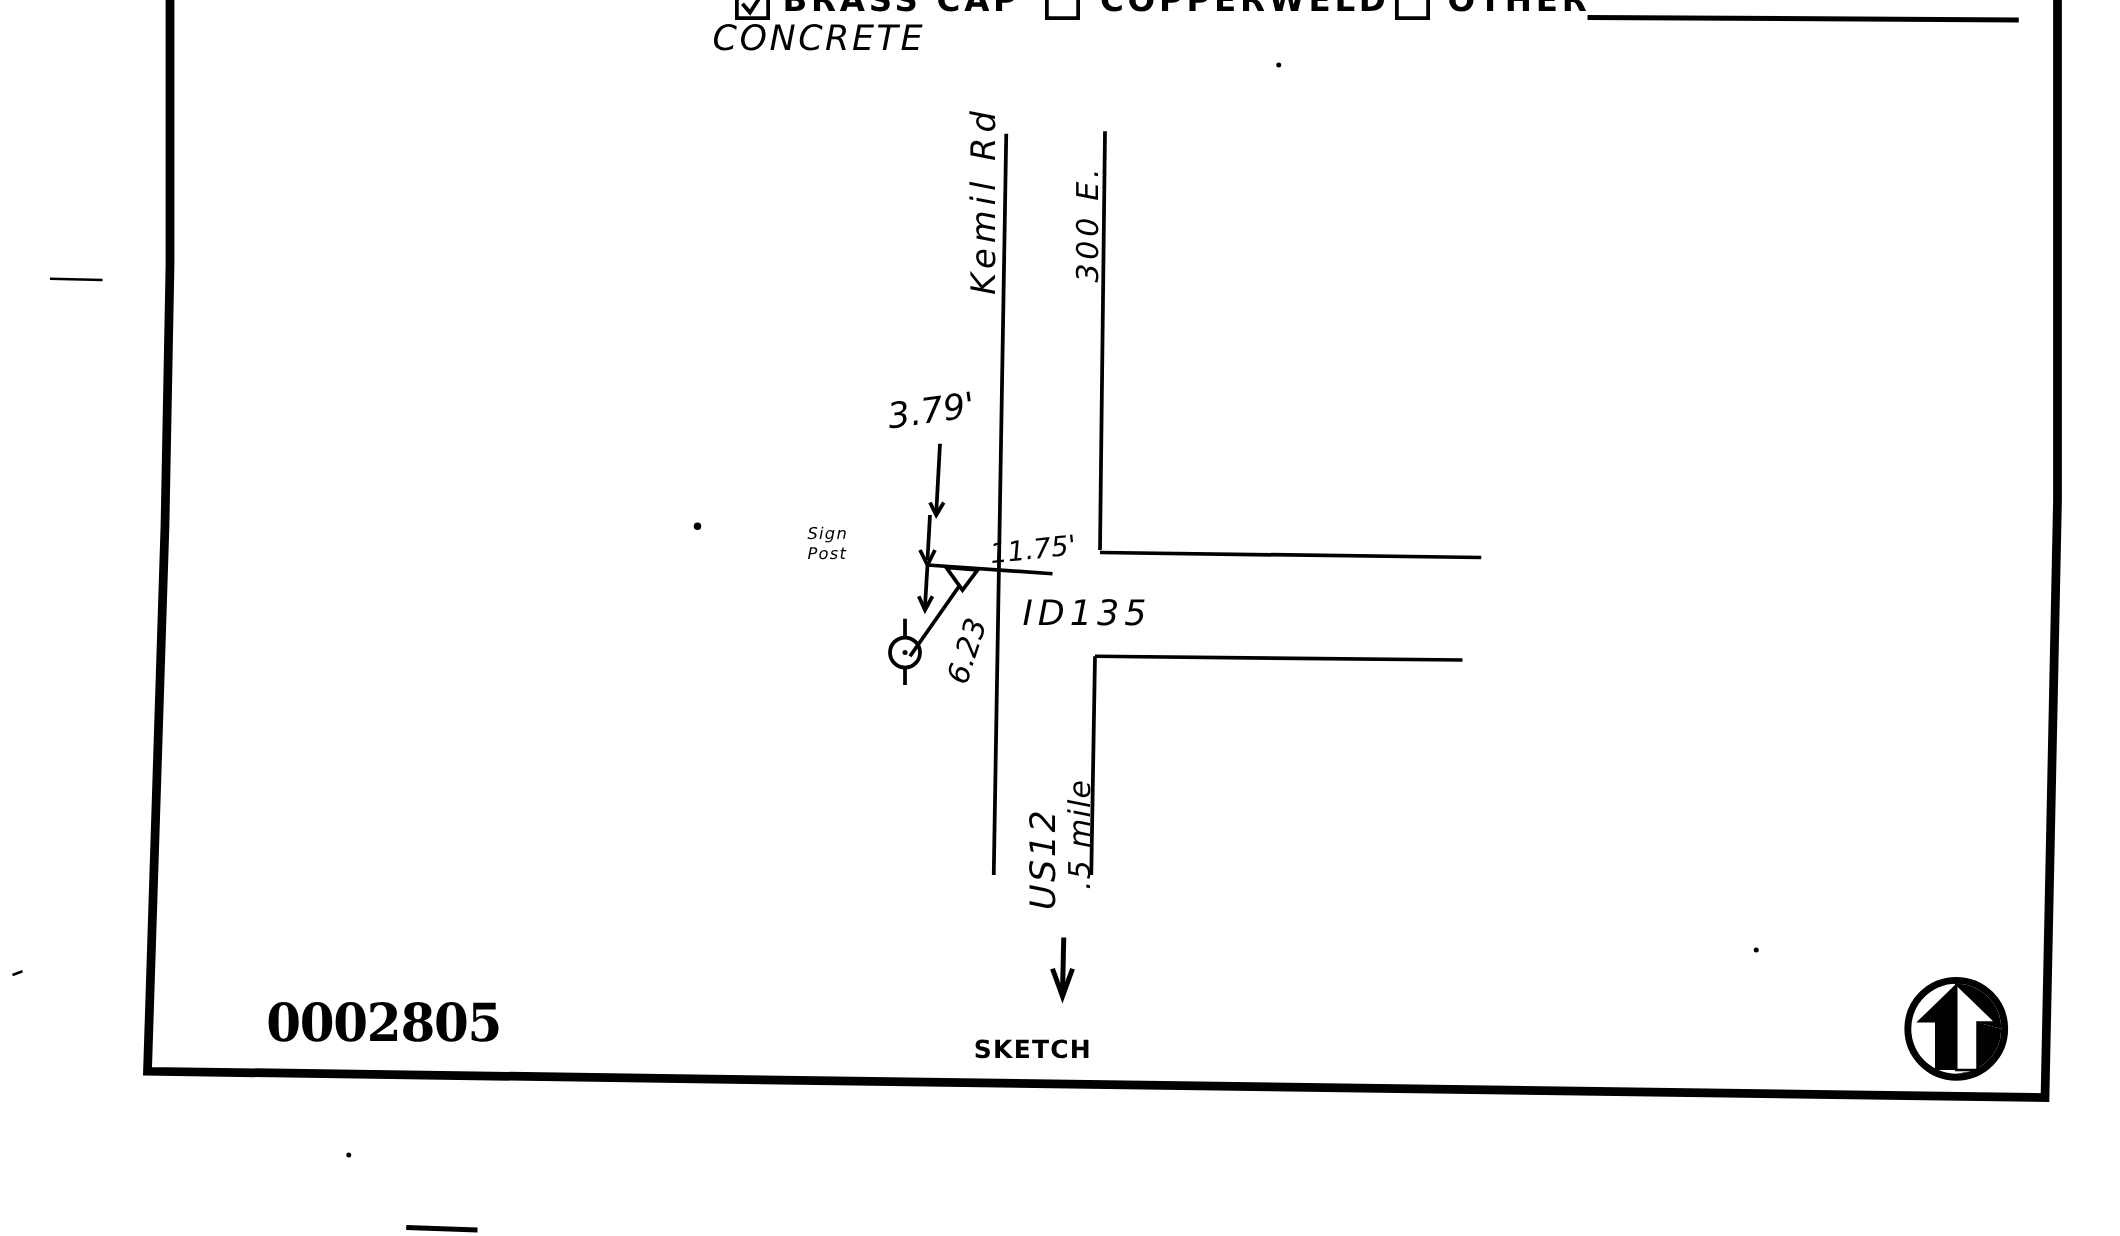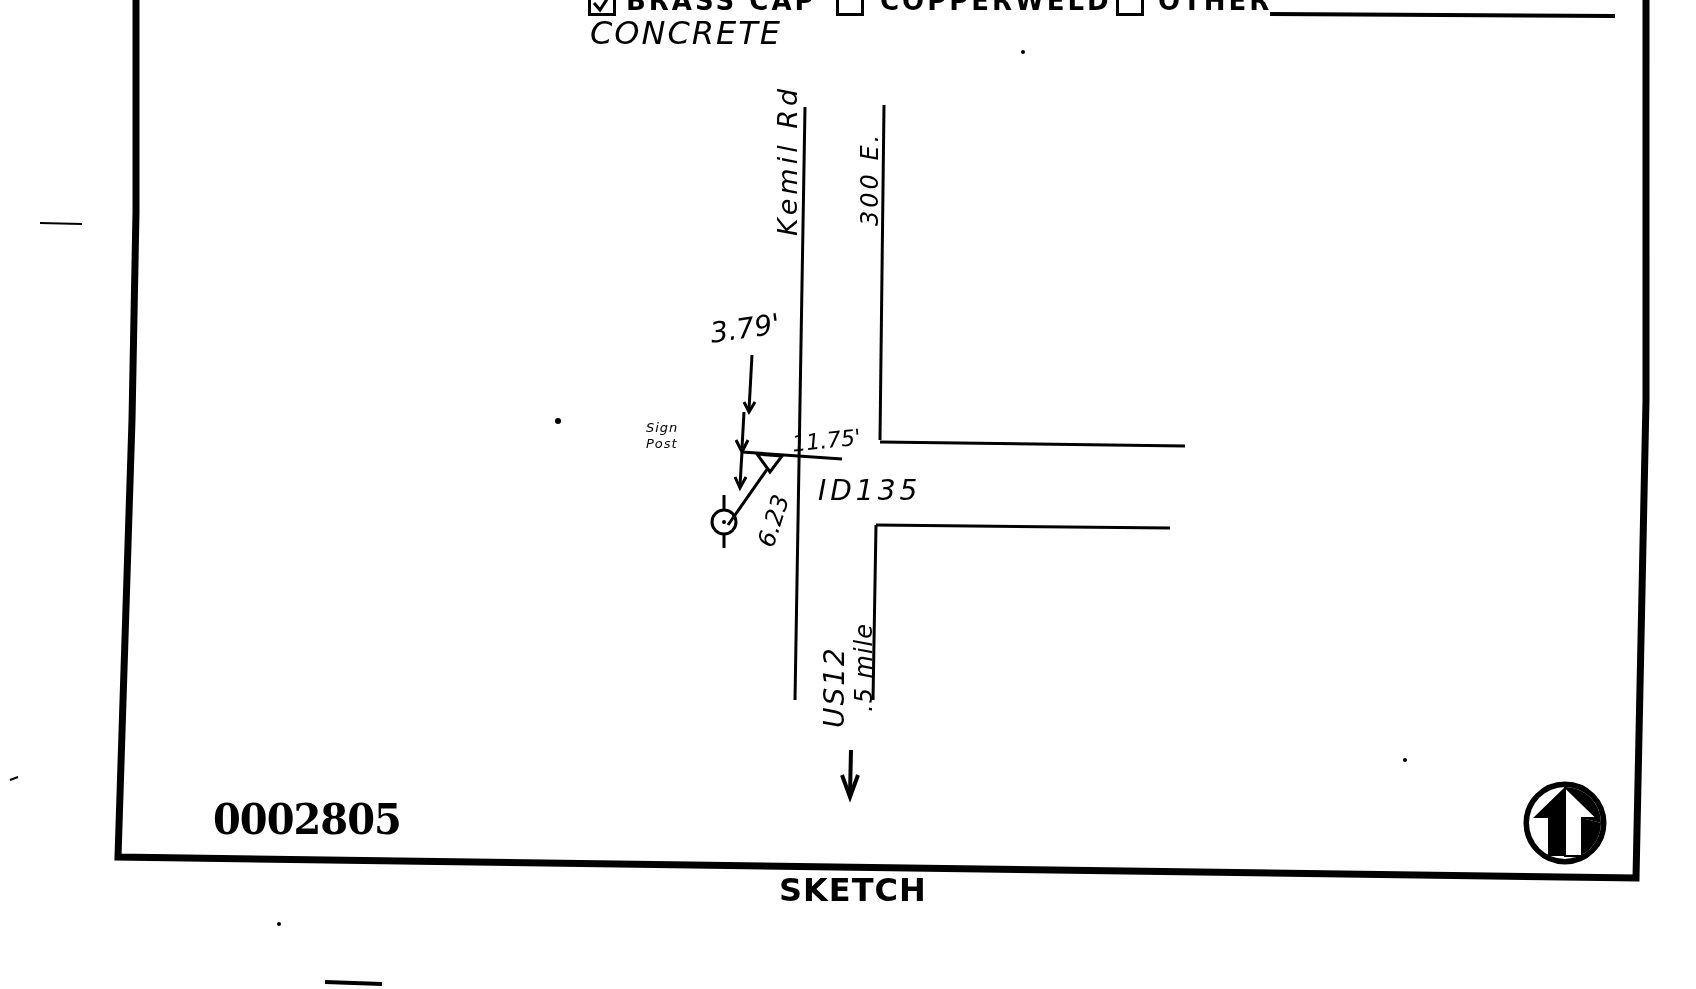--- a/index.html
+++ b/index.html
@@ -6,22 +6,22 @@
     body { width: 1696px; height: 989px; position: relative; overflow: hidden;
            font-family: "DejaVu Sans", sans-serif; color: #000; }
     .abs { position: absolute; }
     svg.sheet { position: absolute; left: 0; top: 0; }
     .hand { font-family: "DejaVu Sans", sans-serif; font-style: italic; color: #000; white-space: nowrap; }
     .top-opt { font-family: "DejaVu Sans", sans-serif; font-weight: bold; font-size: 26px;
                letter-spacing: 3px; top: -14px; white-space: nowrap; }
     .cb { position: absolute; width: 22px; height: 22px; border: 3px solid #000; top: -12px; background: #fff; }
     .doc-number { font-family: "DejaVu Serif", serif; font-weight: bold; font-size: 40px;
                   letter-spacing: -1px; left: 213px; top: 795px; transform: scaleY(1.05); }
-    .sketch-label { font-family: "DejaVu Sans", sans-serif; font-weight: bold; font-size: 32px;
-                    left: 779px; top: 827px; letter-spacing: 1px; margin-top: 44px; }
+    .sketch-label { font-family: "DejaVu Sans", sans-serif; font-weight: bold; font-size: 20px;
+                    left: 779px; top: 827px; letter-spacing: 1px; }
   </style>
 </head>
 <body>
 
 <svg class="sheet" width="1696" height="989" viewBox="0 0 1696 989">
 
   <path d="M136 0 L136 212 L132 420 L118 857 L1636 878 L1646 400 L1646 0" fill="none" stroke="#000" stroke-width="7"></path>
 
   <line x1="1270" y1="14" x2="1615" y2="16" stroke="#000" stroke-width="4"></line>
 
@@ -71,21 +71,21 @@
   <svg width="22" height="22">
       <path d="M3 12 L9 19 L20 2" stroke="#000" stroke-width="3" fill="none"></path>
     </svg>
 </div>
 <div class="abs top-opt" style="left:626px;">BRASS CAP</div>
 <div class="cb" style="left:836px;"></div>
 <div class="abs top-opt" style="left:880px;">COPPERWELD</div>
 <div class="cb" style="left:1116px;"></div>
 <div class="abs top-opt" style="left:1158px;">OTHER</div>
 
-<div class="abs hand" style="left:570px; top:14px; font-size:32px; letter-spacing:2px;margin-left:20px;">CONCRETE</div>
+<div class="abs hand" style="left:570px; top:14px; font-size:28px; letter-spacing:2px;">CONCRETE</div>
 
 <div class="abs hand" style="left:772px; top:140px; font-size:27px; transform:rotate(-90deg); transform-origin:left top; top:236px; letter-spacing:4px;">Kemil Rd</div>
 <div class="abs hand" style="left:856px; top:226px; font-size:24px; transform:rotate(-90deg); transform-origin:left top; letter-spacing:3px;">300 E.</div>
 <div class="abs hand" style="left:818px; top:728px; font-size:28px; transform:rotate(-90deg); transform-origin:left top; letter-spacing:2px;">US12</div>
 <div class="abs hand" style="left:850px; top:712px; font-size:24px; transform:rotate(-90deg); transform-origin:left top; letter-spacing:1px;">.5 mile</div>
 
 <div class="abs hand" style="left:818px; top:474px; font-size:28px; letter-spacing:4px;">ID135</div>
 
 <div class="abs hand" style="left:710px; top:312px; font-size:28px; transform:rotate(-8deg);">3.79'</div>
 <div class="abs hand" style="left:792px; top:428px; font-size:22px; transform:rotate(-6deg);">11.75'</div>

